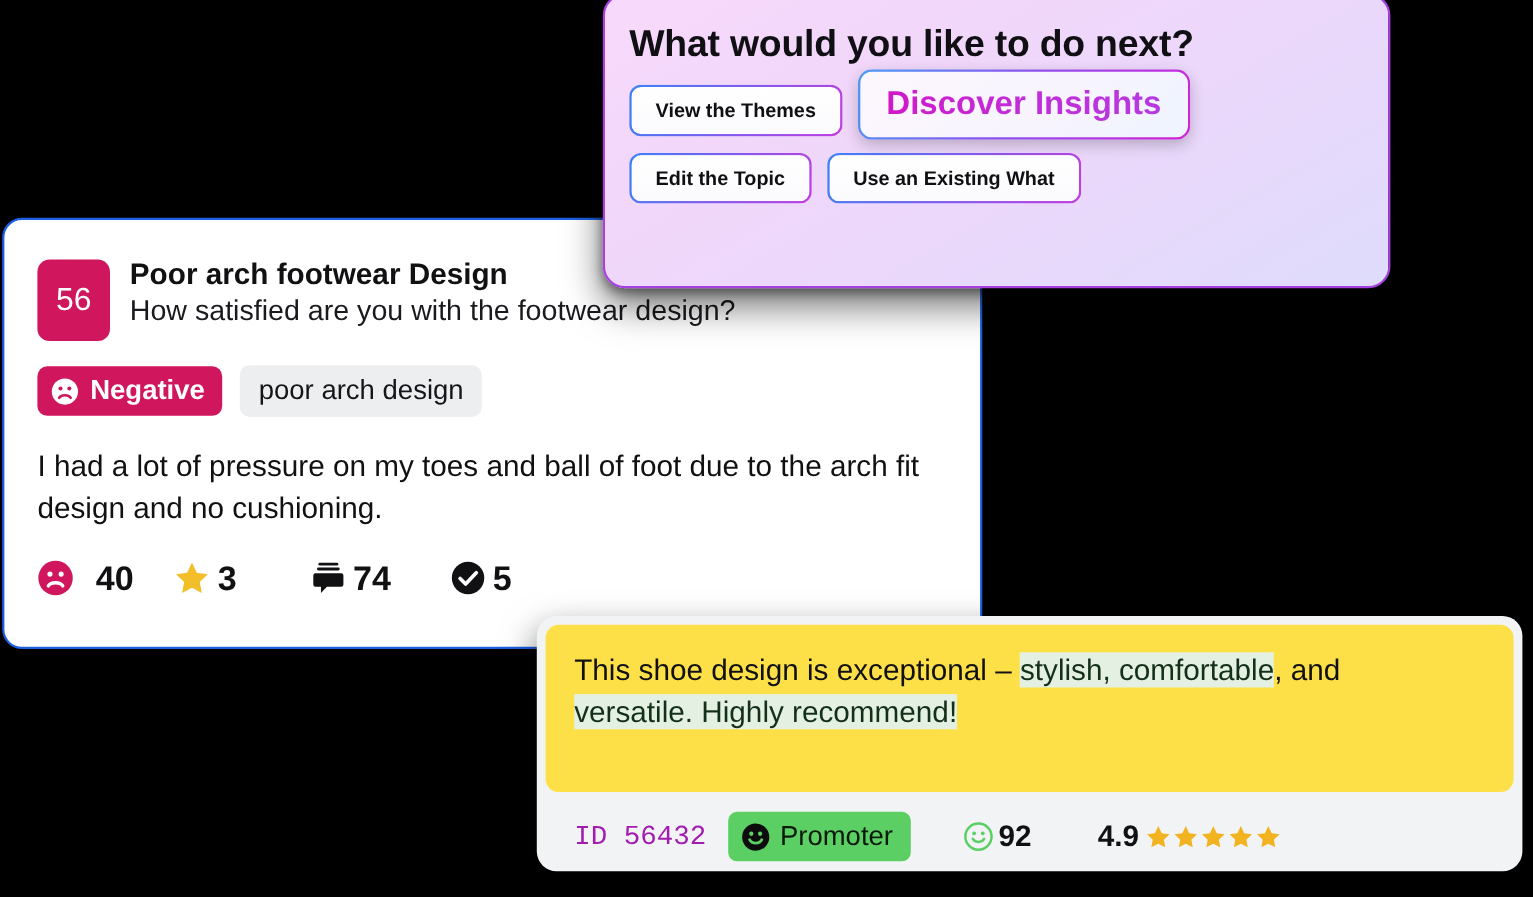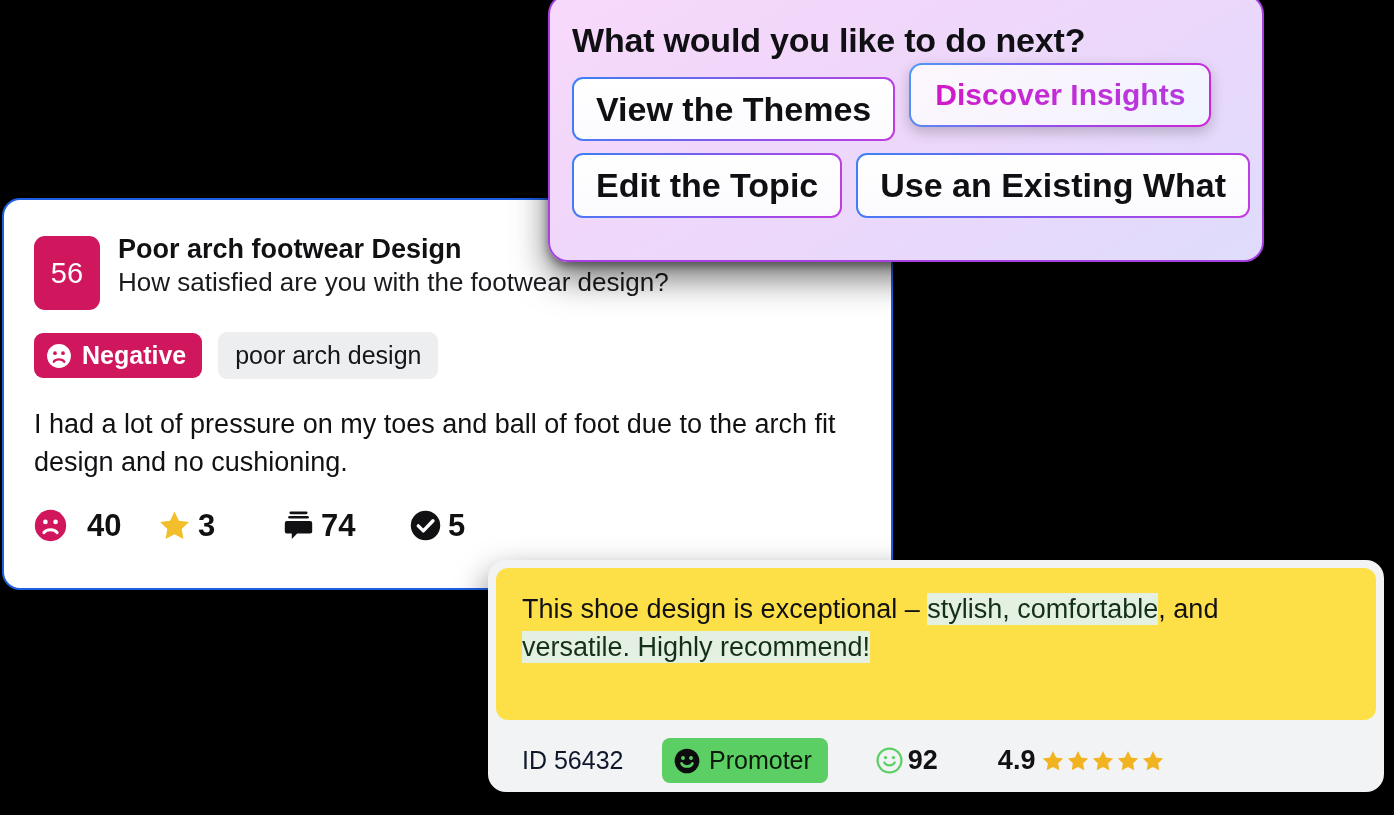--- a/index.html
+++ b/index.html
@@ -44,21 +44,21 @@
     display: flex;
     gap: 14px;
     margin-top: 18px;
   }
   .btn-row.second { margin-top: 12px; }
 
   .pbtn {
     box-sizing: border-box;
     border-radius: 11px;
     padding: 11px 22px;
-    font-size: 34px;
+    font-size: 18px;
     font-weight: bold;
     color: #101014;
     background: #ffffff;
     border: 2px solid transparent;
     background-image:
       linear-gradient(#ffffff, #fbfbfe),
       linear-gradient(118deg, #3b82f6 0%, #7d5cf0 48%, #c23ce0 100%);
     background-origin: border-box;
     background-clip: padding-box, border-box;
     white-space: nowrap;
@@ -222,22 +222,23 @@
     -webkit-box-decoration-break: clone;
   }
   .meta-row {
     display: flex;
     align-items: center;
     gap: 0;
     padding: 18px 0 0 26px;
   }
   .meta-id {
     font-size: 25px;
-    color: #0f172a;
+    color: #a21caf;
     width: 140px;
+    font-family: Liberation Mono, monospace;
   }
   .pill-promoter {
     display: inline-flex;
     align-items: center;
     gap: 9px;
     background: #5bcf63;
     color: #0b1a0c;
     border-radius: 8px;
     padding: 8px 16px 8px 12px;
     font-size: 25px;

